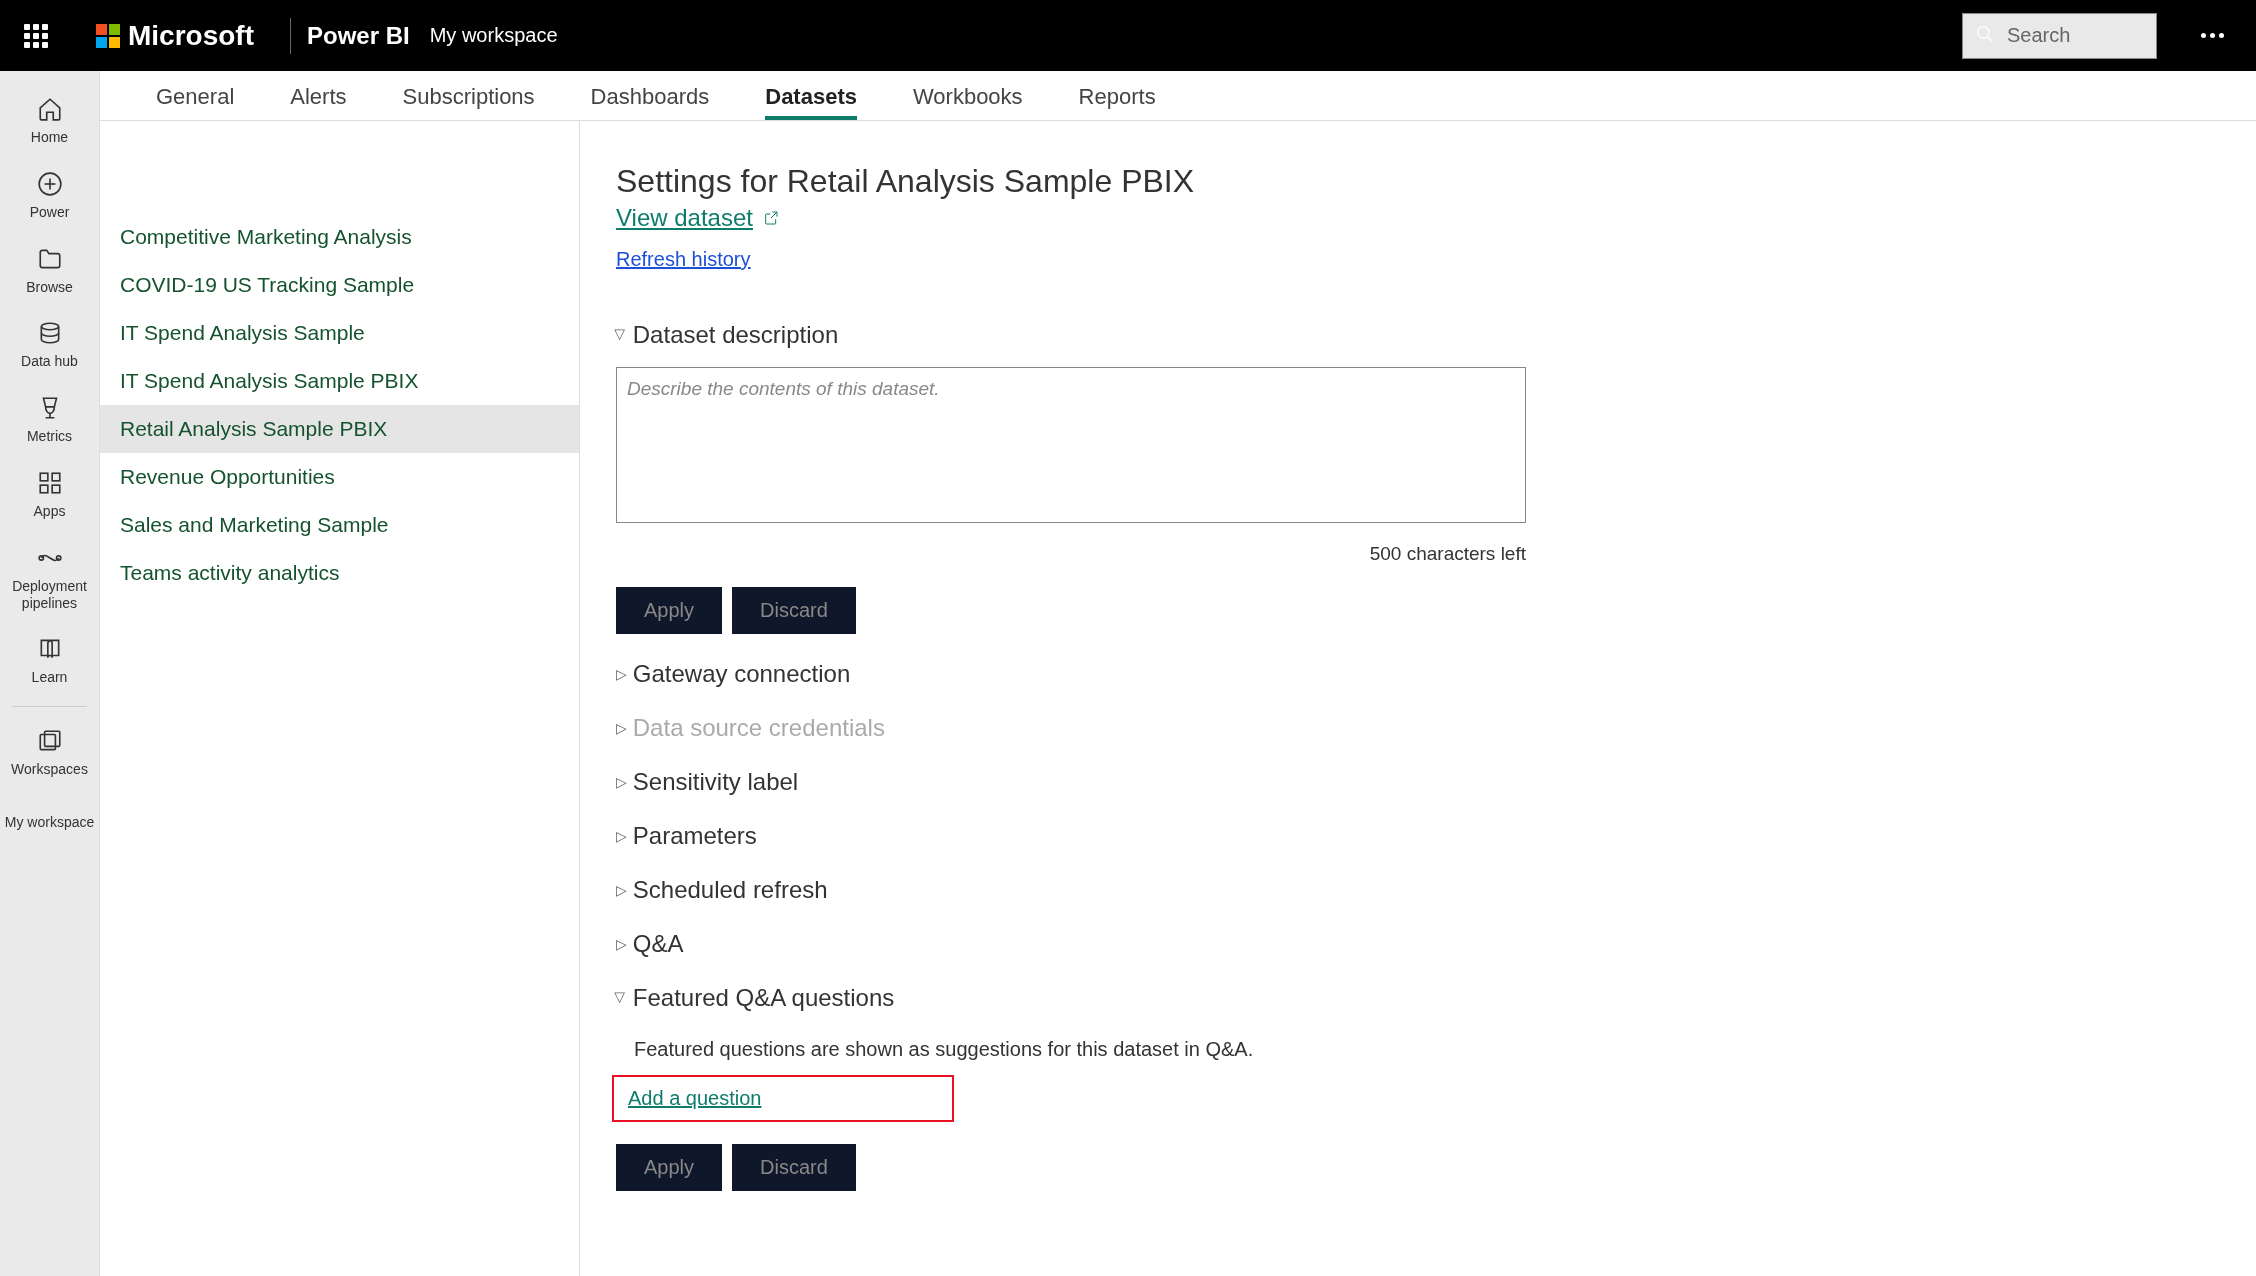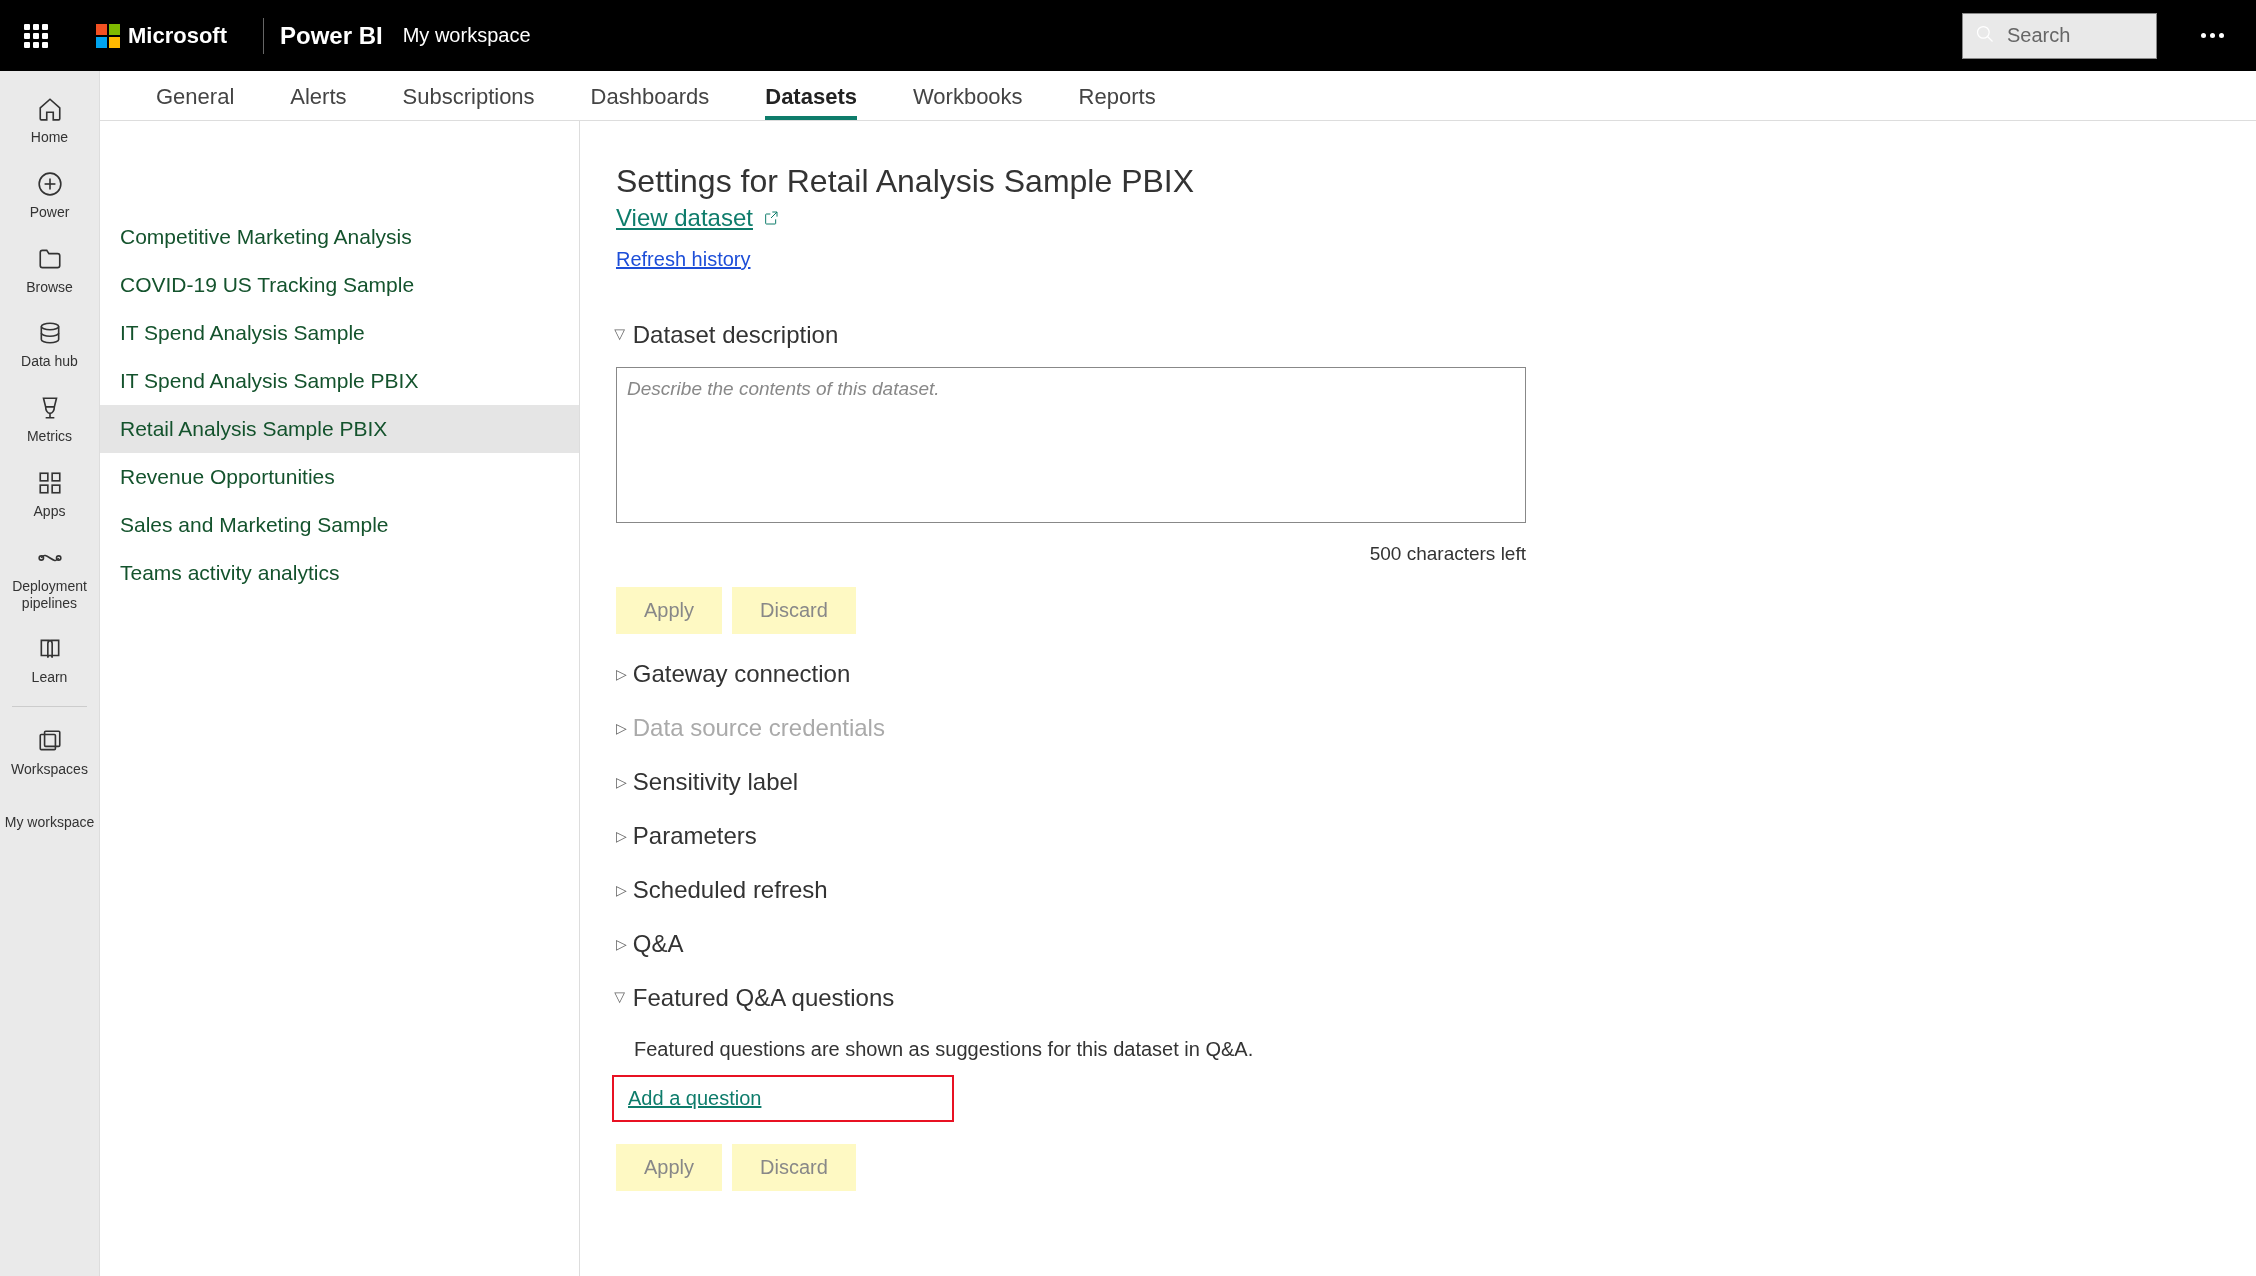--- a/index.html
+++ b/index.html
@@ -48,21 +48,21 @@
       grid-template-columns: 1fr 1fr;
       grid-template-rows: 1fr 1fr;
       gap: 2px;
       margin-right: 8px;
     }
     .ms-squares .sq1 { background: #f25022; }
     .ms-squares .sq2 { background: #7fba00; }
     .ms-squares .sq3 { background: #00a4ef; }
     .ms-squares .sq4 { background: #ffb900; }
     .ms-text {
-      font-size: 22px;
+      font-size: 28px;
       font-weight: 600;
     }
     .divider-vert {
       width: 1px;
       height: 36px;
       background: #666;
       margin: 0 16px;
     }
     .product-name {
       font-size: 24px;
@@ -266,21 +266,21 @@
       margin-top: 16px;
     }
     .button-row {
       display: flex;
       gap: 10px;
       margin-top: 22px;
     }
     .btn {
       padding: 12px 28px;
       font-size: 20px;
-      background: #fef9c3;
+      background: #0f172a;
       border: none;
       color: #888;
       cursor: not-allowed;
     }
     .featured-description {
       font-size: 20px;
       color: #333;
       margin-top: 26px;
       margin-left: 18px;
     }

